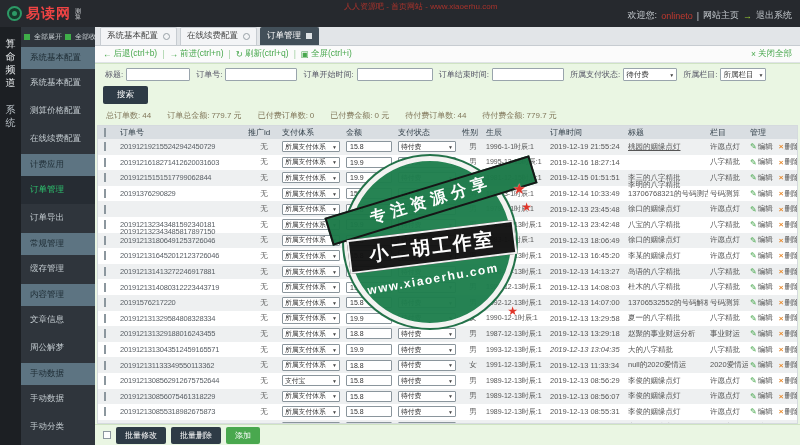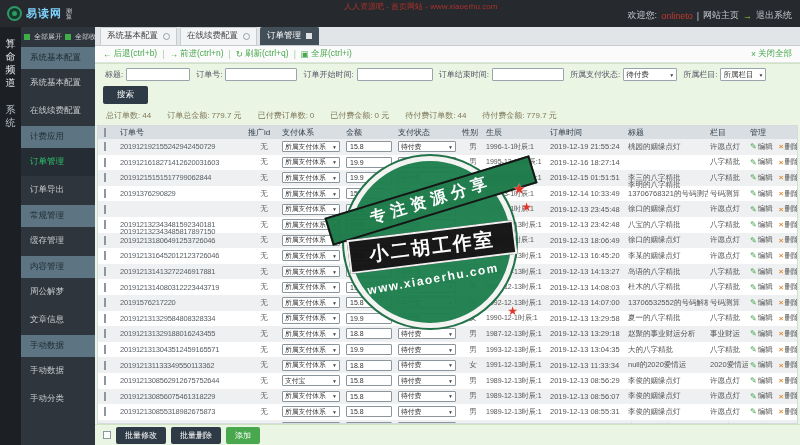--- a/index.html
+++ b/index.html
@@ -3,21 +3,21 @@
 <meta charset="utf-8">
 <style>
   *{box-sizing:border-box;margin:0;padding:0}
   html,body{width:800px;height:445px;overflow:hidden}
   body{font-family:"Liberation Sans",sans-serif;background:#e9ebee;position:relative;font-size:9px}
   
   .topbar{height:27px;background:#26292e;position:relative;display:flex;align-items:center}
   .logo{display:flex;align-items:center;gap:4px;padding-left:7px}
   .logo-circle{width:15px;height:15px;border-radius:50%;border:2px solid #2d9a66;background:#17392b;position:relative}
   .logo-circle:after{content:"";position:absolute;left:3px;top:3px;width:5px;height:5px;border-radius:50%;background:#2d9a66}
-  .logo-text{color:#7dd3fc;font-weight:bold;font-size:11px;font-family:"Liberation Serif",serif;letter-spacing:1px}
+  .logo-text{color:#ef4444;font-weight:bold;font-size:14px;font-family:"Liberation Serif",serif;letter-spacing:1px}
   .logo-badge{color:#d8dadd;font-size:6px;line-height:6px;width:8px;white-space:pre-line}
   .notice{position:absolute;left:344px;top:1px;color:#a8332c;font-size:8px;white-space:nowrap}
   .user-area{position:absolute;right:8px;top:9px;color:#c3c8cd;font-size:9px;display:flex;gap:4px;align-items:center;white-space:nowrap}
   .user-name{color:#c0392f}
   .logout-arrow{color:#9acd32;font-weight:bold}
   
   .frame{display:flex;height:418px}
   .rail{width:21px;background:#1c1f23;color:#b9c0c6;padding-top:10px;display:flex;flex-direction:column;gap:14px;align-items:center}
   .rail-item{font-size:10px;line-height:13px;text-align:center;white-space:pre-line;cursor:default}
   .rail-item.active{color:#eef1f3}
@@ -109,29 +109,30 @@
   <div class="sidebar">
     <div class="sb-controls">
       <span class="sq"></span>
       <span style="cursor:pointer">全部展开</span>
       <span class="sq"></span>
       <span style="cursor:pointer">全部收起</span>
     </div>
     <div>
         <div class="sb-group">系统基本配置</div>
         <div class="sb-item">系统基本配置</div>
+        <div class="sb-item">测算价格配置</div>
         <div class="sb-item">在线续费配置</div>
         <div class="sb-group">计费应用</div>
         <div class="sb-item active">订单管理</div>
         <div class="sb-item">订单导出</div>
         <div class="sb-group">常规管理</div>
         <div class="sb-item">缓存管理</div>
         <div class="sb-group">内容管理</div>
+        <div class="sb-item">文章信息</div>
         <div class="sb-item">周公解梦</div>
-        <div class="sb-item">文章信息</div>
         <div class="sb-group">手动数据</div>
         <div class="sb-item">手动数据</div>
         <div class="sb-item">手动分类</div>
       </div>
   </div>
 
   <div class="main">
     <div class="tabbar">
         <div class="tab">
           <span class="tab-label">系统基本配置</span>
@@ -236,21 +237,21 @@
               </div>
               <div class="cell " style="width: 64px;">
                 <div class="cell-select" style="width: 58px;">
                   <span>待付费</span>
                   <span class="sel-arrow">▼</span>
                 </div>
               </div>
               <div class="cell " style="width: 24px; text-align: center;">男</div>
               <div class="cell " style="width: 64px; font-size: 7px;">1996-1-1时辰:1</div>
               <div class="cell " style="width: 78px;">2019-12-19 21:55:24</div>
-              <div class="cell " style="width: 82px;">桃园的姻缘点灯</div>
+              <div class="cell " style="width: 82px; text-decoration: underline;">桃园的姻缘点灯</div>
               <div class="cell " style="width: 40px;">许愿点灯</div>
               <div class="cell mg" style="width: 55px;">
                 <span class="mg-edit">
                   <span class="icon-pencil">✎</span>
                   <span>编辑</span>
                 </span>
                 <span class="mg-del">
                   <span class="icon-x">×</span>
                   <span>删除</span>
                 </span>
@@ -690,21 +691,21 @@
                 <div class="cell-input" style="width: 46px;">19.9</div>
               </div>
               <div class="cell " style="width: 64px;">
                 <div class="cell-select" style="width: 58px;">
                   <span>待付费</span>
                   <span class="sel-arrow">▼</span>
                 </div>
               </div>
               <div class="cell " style="width: 24px; text-align: center;">男</div>
               <div class="cell " style="width: 64px; font-size: 7px;">1993-12-13时辰:1</div>
-              <div class="cell " style="width: 78px;">2019-12-13 13:04:35</div>
+              <div class="cell " style="width: 78px; font-style: italic;">2019-12-13 13:04:35</div>
               <div class="cell " style="width: 82px;">大的八字精批</div>
               <div class="cell " style="width: 40px;">八字精批</div>
               <div class="cell mg" style="width: 55px;">
                 <span class="mg-edit">
                   <span class="icon-pencil">✎</span>
                   <span>编辑</span>
                 </span>
                 <span class="mg-del">
                   <span class="icon-x">×</span>
                   <span>删除</span>

